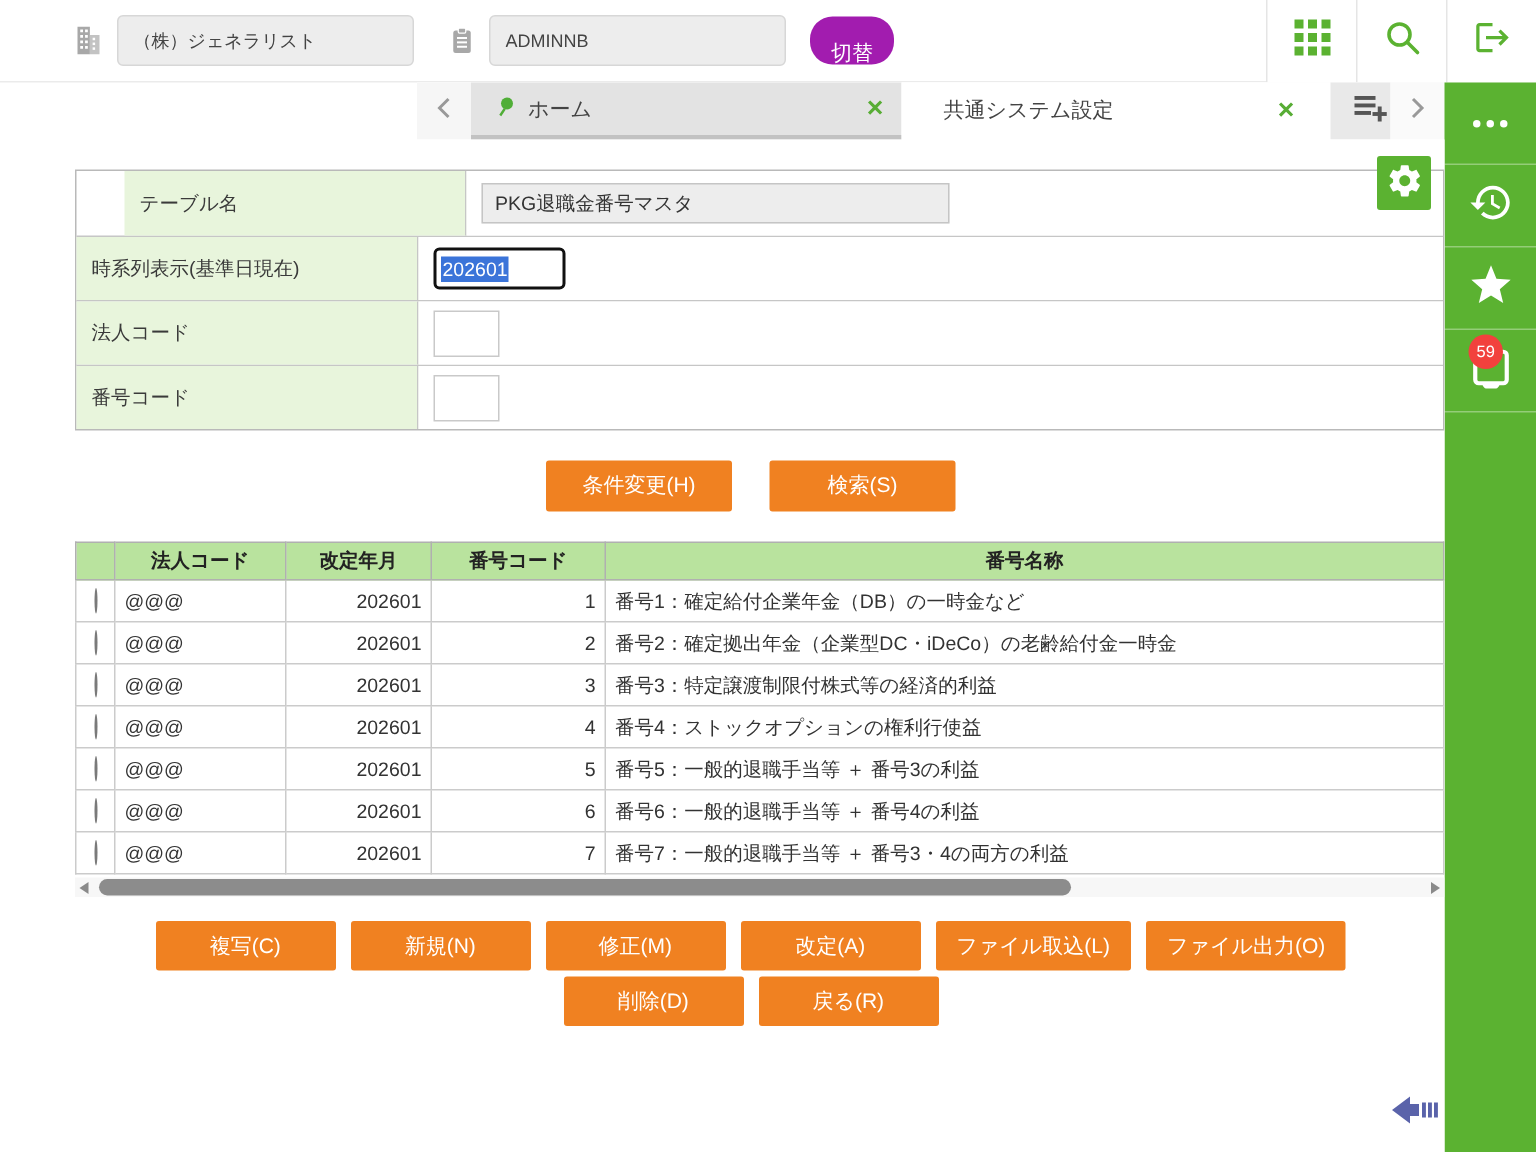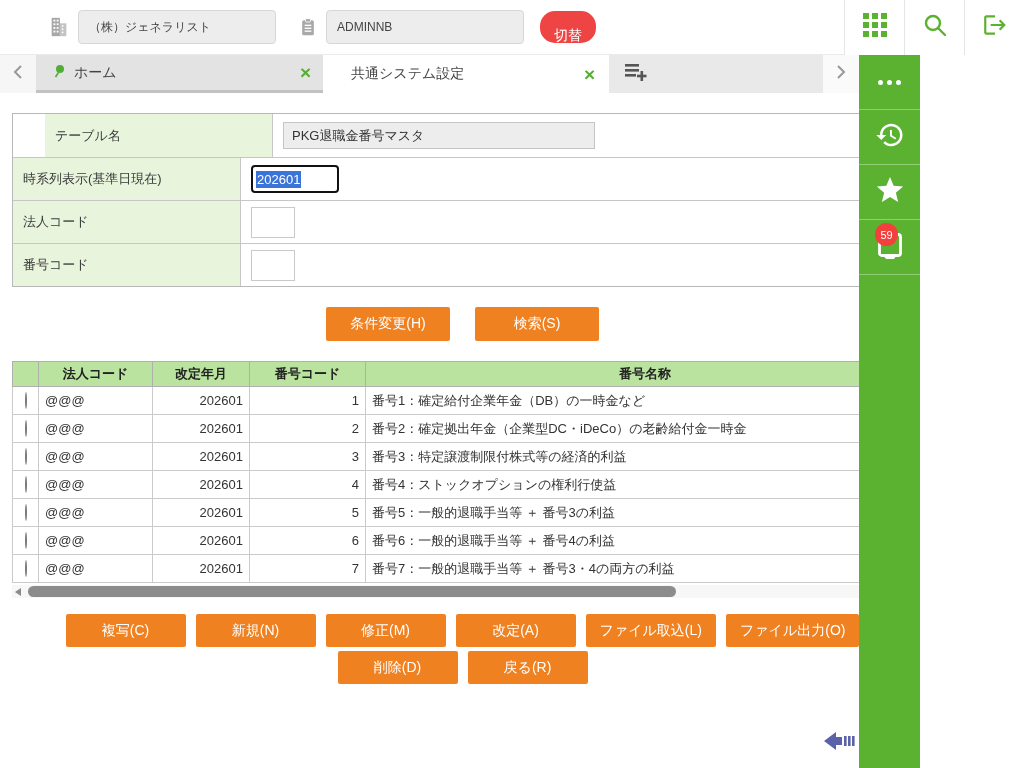--- a/index.html
+++ b/index.html
@@ -7,40 +7,40 @@
     font-family:"Liberation Sans","DejaVu Sans",sans-serif; }
   .app { width:1024px; height:768px; display:flex; flex-direction:column; }
 
   
   .header { height:55px; display:flex; align-items:center; padding-left:48px;
     background:#fff; border-bottom:1px solid #ebebeb; flex:0 0 55px; }
   .hd-icon { display:flex; align-items:center; justify-content:center; }
   .hd-input { height:30px; width:198px; background:#ededed; border:1px solid #d7d7d7;
     border-radius:4px; padding:16px 10px; font-size:12px; color:#444;
     font-family:"Liberation Sans","DejaVu Sans",sans-serif; }
-  .switch-btn { height:30px; padding:16px 14px; margin-left:16px; background:#ef4444;
+  .switch-btn { height:30px; padding:16px 14px; margin-left:16px; background:#a21caf;
     color:#fff; border:none; border-radius:15px; font-size:14px; cursor:pointer;
     font-family:"Liberation Sans","DejaVu Sans",sans-serif; }
   .hd-right { margin-left:auto; display:flex; height:55px; }
   .hd-cell { width:60px; height:55px; display:flex; align-items:center; justify-content:center;
     border-left:1px solid #e5e5e5; cursor:pointer; background:#fff; }
 
   
   .body-row { flex:1; display:flex; min-height:0; }
-  .main-col { width:859px; display:flex; flex-direction:column; }
+  .main-col { width:963px; display:flex; flex-direction:column;align-items:flex-end; }
 
   
   .tabbar { height:38px; display:flex; flex:0 0 38px; background:#fff; }
   .tab-nav { width:36px; display:flex; align-items:center; justify-content:center;
     background:#f6f6f6; cursor:pointer; }
   .tab-nav.right { background:#fafafa; }
   .tab { display:flex; align-items:center; font-size:14px; color:#444; cursor:pointer; }
   .tab.inactive { width:287px; background:#e3e3e3; border-bottom:3px solid #c2c2c2;
     padding:0 12px 0 16px; }
-  .tab.active { width:286px; background:#fff; padding:0 14px 0 20px; }
+  .tab.active { width:286px; background:#fff; padding:0 24px 0 20px;font-family:Liberation Mono, monospace; }
   .tab .tab-label { flex:1; text-align:left; padding-left:8px; }
   .tab-close { color:#58ad35; font-size:19px; font-weight:bold; line-height:1; cursor:pointer; }
   .tab-rest { flex:1; background:#e9e9e9; display:flex; align-items:center; padding-left:14px; }
 
   
   .content { position:relative; flex:1; background:#fff; overflow:hidden; }
   .gear-btn { position:absolute; left:880px; top:11px; width:36px; height:36px;
     background:#5bb231; border:none; border-radius:2px; display:flex; align-items:center;
     justify-content:center; cursor:pointer; z-index:5; }
 

